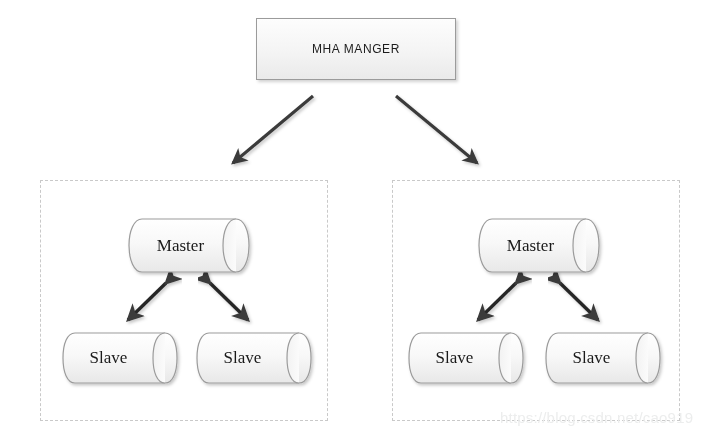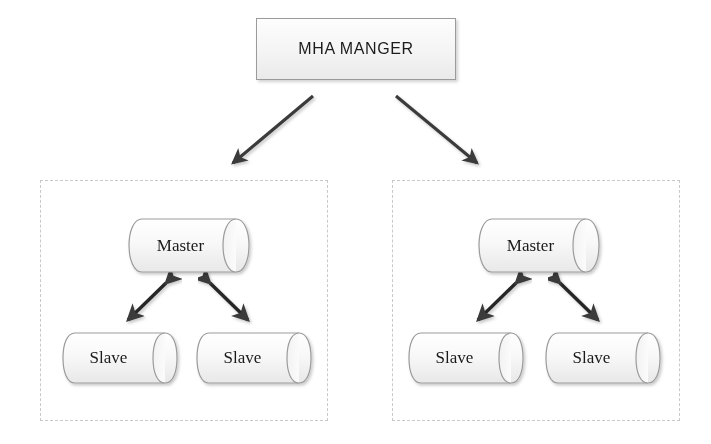--- a/index.html
+++ b/index.html
@@ -33,21 +33,21 @@
     height: 62px;
     background: linear-gradient(to bottom, #fdfdfd 0%, #f4f4f4 55%, #eaeaea 100%);
     border: 1px solid #9b9b9b;
     box-shadow: 2px 2px 3px rgba(0,0,0,0.18);
     display: flex;
     align-items: center;
     justify-content: center;
     box-sizing: border-box;
   }
   .mha-label {
-    font-size: 16px;
+    font-size: 12px;
     color: #1c1c1c;
     letter-spacing: 0.6px;
     font-family: "Liberation Sans", sans-serif;
   }
   
   .group-box {
     position: absolute;
     border: 1px dashed #c9c9c9;
     box-sizing: border-box;
     background: transparent;
@@ -183,14 +183,15 @@
   </div>
 
   <div class="cyl cyl-slave" style="left:545px; top:332px; width:116px; height:52px;">
     <svg width="116" height="52" viewBox="0 0 116 52">
       <path d="M13,1 L103,1 C111,1 115,12 115,26 C115,40 111,51 103,51 L13,51 C5,51 1,40 1,26 C1,12 5,1 13,1 Z" fill="url(#cylBody)" stroke="#9b9b9b" stroke-width="1.2" filter="url(#softShadow)"></path>
       <path d="M103,1 C95,1 91,12 91,26 C91,40 95,51 103,51" fill="url(#cylCap)" stroke="#9b9b9b" stroke-width="1.2"></path>
     </svg>
     <span class="cyl-label">Slave</span>
   </div>
 
+  <div class="watermark">https://blog.csdn.net/cao919</div>
 
 </div>
 
 </body></html>

